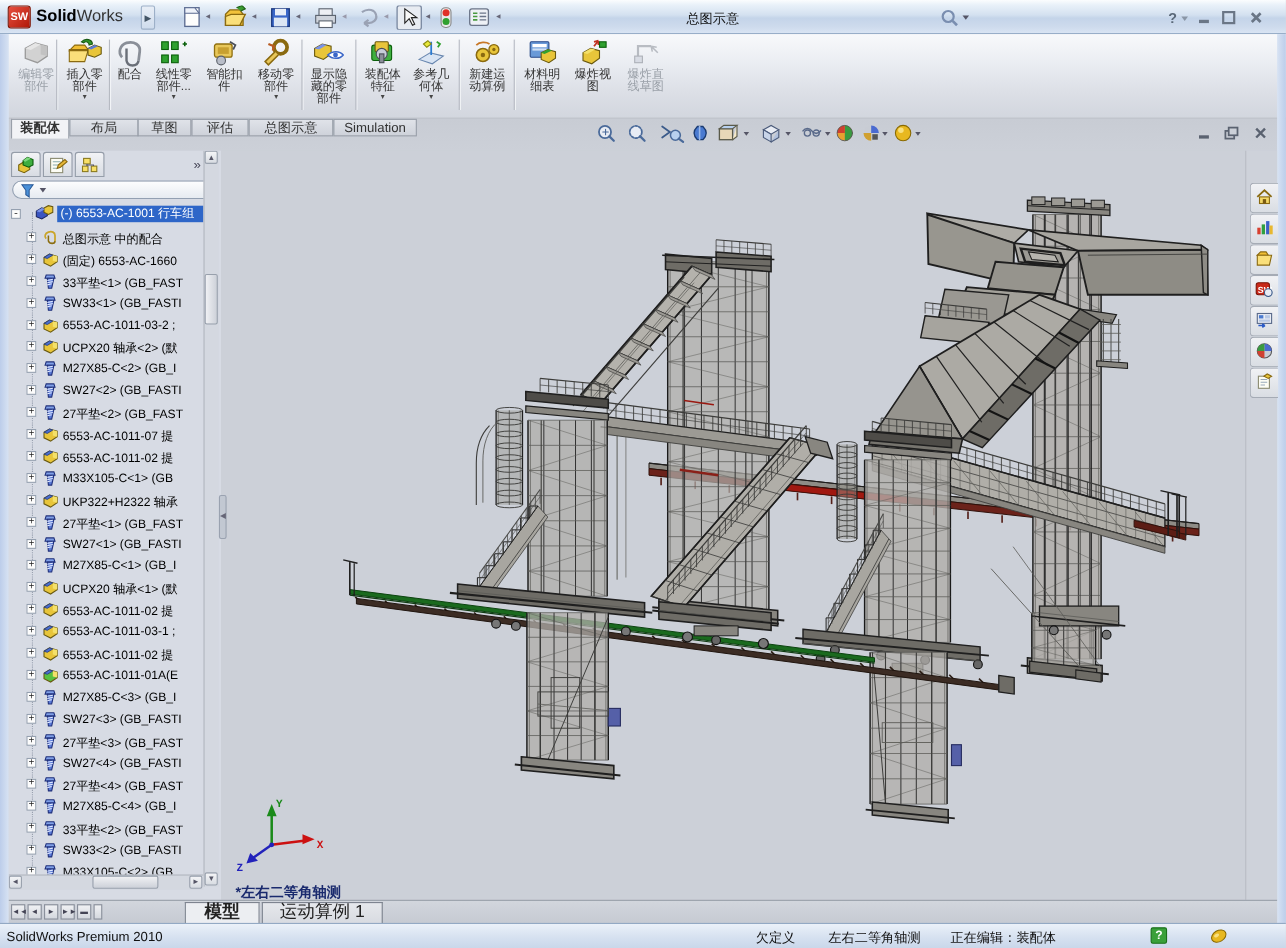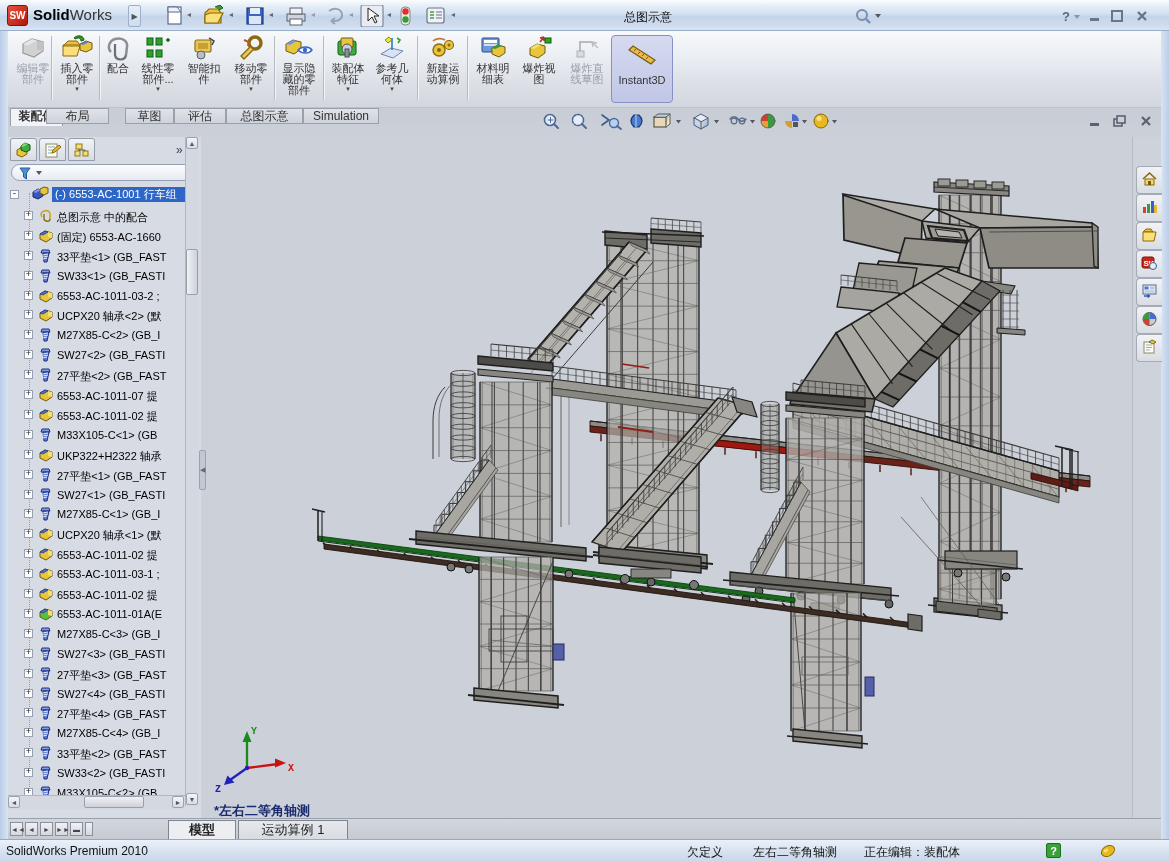--- a/index.html
+++ b/index.html
@@ -28,21 +28,21 @@
 .tico{position:absolute;top:1px}
 .ttxt{position:absolute;top:2px}
 .exp{position:absolute;top:3px;width:9px;height:9px;background:#fcfcfc;border:1px solid #95a0b0;font-size:9px;line-height:7px;text-align:center;color:#222;font-family:"Liberation Mono",monospace}
 #vscroll{position:absolute;left:177px;top:0px;width:14px;height:669px;background:#d4d8e0;border-left:1px solid #b2b6be}
 #hscroll{position:absolute;left:0;top:658px;width:177px;height:14px;background:#d4d8e0;border-top:1px solid #b2b6be}
 .sbtn{position:absolute;width:12px;height:12px;background:linear-gradient(#f4f5f7,#d8dce2);border:1px solid #9aa2ae;border-radius:2px;font-size:7px;color:#556;text-align:center;line-height:11px}
 #viewport{left:201px;top:137px;width:931px;height:681px;background:#ccd0d8}
 #taskpane{left:1132px;top:137px;width:29px;height:681px;background:#ced2da;border-left:1px solid #b8bcc4}
 .tpbtn{position:absolute;left:3px;width:26px;height:28px;background:linear-gradient(#f1f2f5,#d9dde3);border:1px solid #a5abb5;border-right:none;border-radius:4px 0 0 4px;text-align:center;padding-top:4px}
 #mtabs{left:8px;top:818px;width:1153px;height:21px;background:linear-gradient(#d2d6dd,#c6cad2);border-top:1px solid #9aa0aa}
-.mtab{position:absolute;top:1px;height:34px;font-size:13px;color:#222;text-align:center;line-height:17px;background:linear-gradient(#e6e8ec,#ccd0d8);border:1px solid #7e8490;border-bottom:none}
+.mtab{position:absolute;top:1px;height:34px;font-size:16px;color:#222;text-align:center;line-height:17px;background:linear-gradient(#e6e8ec,#ccd0d8);border:1px solid #7e8490;border-bottom:none}
 .navb{position:absolute;top:3px;width:13px;height:14px;background:linear-gradient(#f0f1f4,#d4d8de);border:1px solid #8a909c;font-size:7px;color:#445;text-align:center;line-height:13px}
 #status{left:0;top:839px;width:1169px;height:23px;background:linear-gradient(#ebf1f9,#d6e1f0 55%,#c9d7ea);border-top:1px solid #93a9c4;font-size:12px;color:#111}
 </style></head><body>
 <div id="win">
 <div class="abs" id="titlebar"></div>
     <div class="abs" id="logo">SW</div>
     <div class="abs" id="swname"><b>Solid</b>Works</div>
     <div class="abs" style="left:128px;top:5px;width:13px;height:22px;background:linear-gradient(#e8eef6,#cfdced);border:1px solid #9db0c8;border-radius:2px;font-size:8px;color:#456;text-align:center;line-height:21px">▶</div>
     <div class="abs" style="left:165px;top:5px"><svg width="420" height="22" viewBox="0 0 420 22">
 <g>
@@ -224,28 +224,23 @@
     </div>
     <div class="rbtn gray" style="left:564px;top:33px;width:46px">
       <div style="height:30px;padding-top:1px"><svg width="30" height="30" viewBox="0 0 30 30" opacity=".55">
           <path d="M8 20 L8 8 L20 8" fill="none" stroke="#8a8f98" stroke-width="2"></path>
           <path d="M20 8 L26 14 M20 8 l1 5 M20 8 l5 1" stroke="#8a8f98" stroke-width="1.4" fill="none"></path>
           <rect x="5" y="17" width="7" height="6" fill="#c8cdd8" stroke="#7a7f88"></rect>
         </svg></div>
       <div>爆炸直</div>
       <div>线草图</div>
     </div>
-    <div class="abs" style="left:611px;top:35px;width:62px;height:68px;background:linear-gradient(#d6daf0,#c0c6e6);border:1px solid #8890c8;border-radius:4px;text-align:center;font-size:11px;color:#333"><div style="padding-top:6px;height:38px"><svg width="34" height="30" viewBox="0 0 34 30">
-          <path d="M6 8 L24 20 L28 17" fill="none" stroke="#4a88d8" stroke-width="2.5"></path>
-          <path d="M8 4 L30 18 L26 22 L4 8 Z" fill="#e8ba4a" stroke="#7a5a10" stroke-width="1.2"></path>
-          <path d="M11 7 l-2 2 M15 10 l-2 2 M19 12 l-2 2 M23 15 l-2 2" stroke="#7a5a10" stroke-width="1"></path>
-        </svg></div>Instant3D</div>
     <div class="abs" id="strip"></div>
     <div class="tab active" style="left:10px;width:53px">装配体</div>
-    <div class="tab" style="left:46px;width:63px">布局</div>
+    <div class="tab" style="left:63px;width:63px">布局</div>
     <div class="tab" style="left:125px;width:49px">草图</div>
     <div class="tab" style="left:174px;width:52px">评估</div>
     <div class="tab" style="left:226px;width:77px">总图示意</div>
     <div class="tab" style="left:303px;width:76px">Simulation</div>
     <svg class="abs" style="left:540px;top:111px" width="300" height="20" viewBox="0 0 300 20">
 <g stroke-linecap="round">
 <circle cx="10" cy="9" r="5.5" fill="#e8ecf4" stroke="#4a6a9a" stroke-width="1.6"></circle>
         <path d="M14 13 l4 4" stroke="#4a6a9a" stroke-width="2"></path>
         <path d="M8 9 h5 M10.5 6.5 v5" stroke="#4a6a9a" stroke-width="1"></path>
 <circle cx="38" cy="9" r="5.5" fill="#e8ecf4" stroke="#4a6a9a" stroke-width="1.6" stroke-dasharray="2 1.5"></circle>

